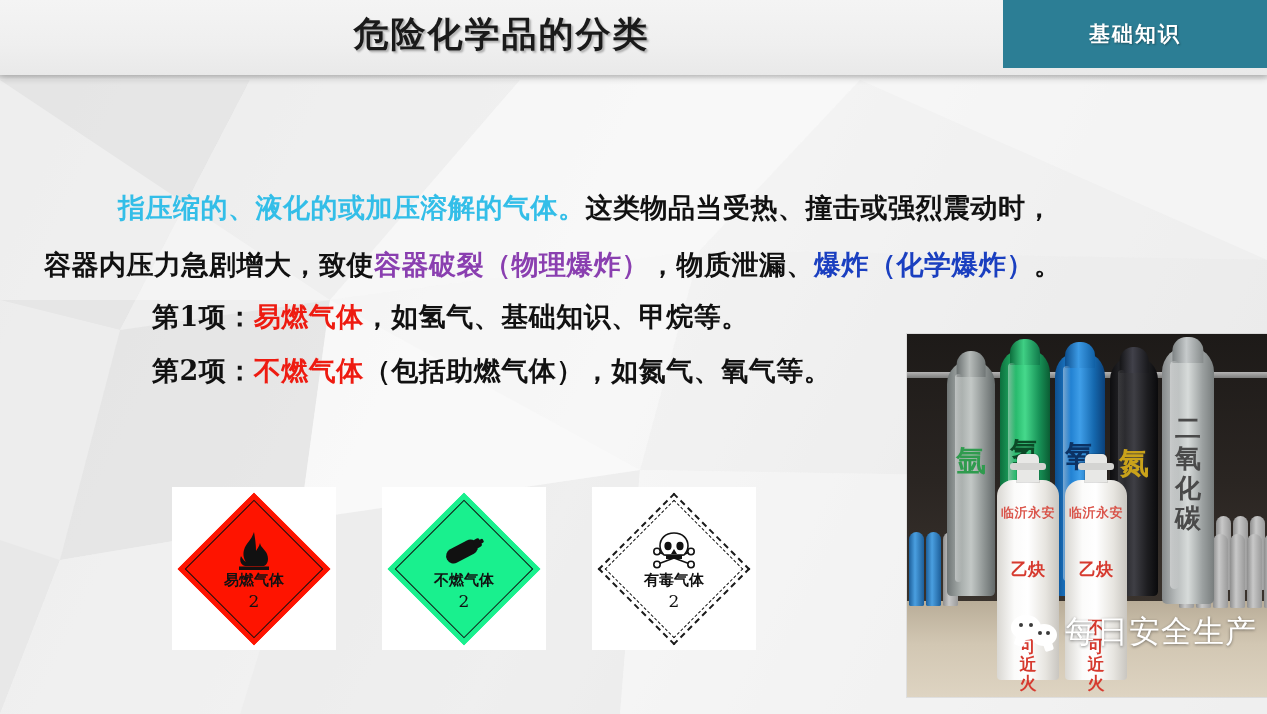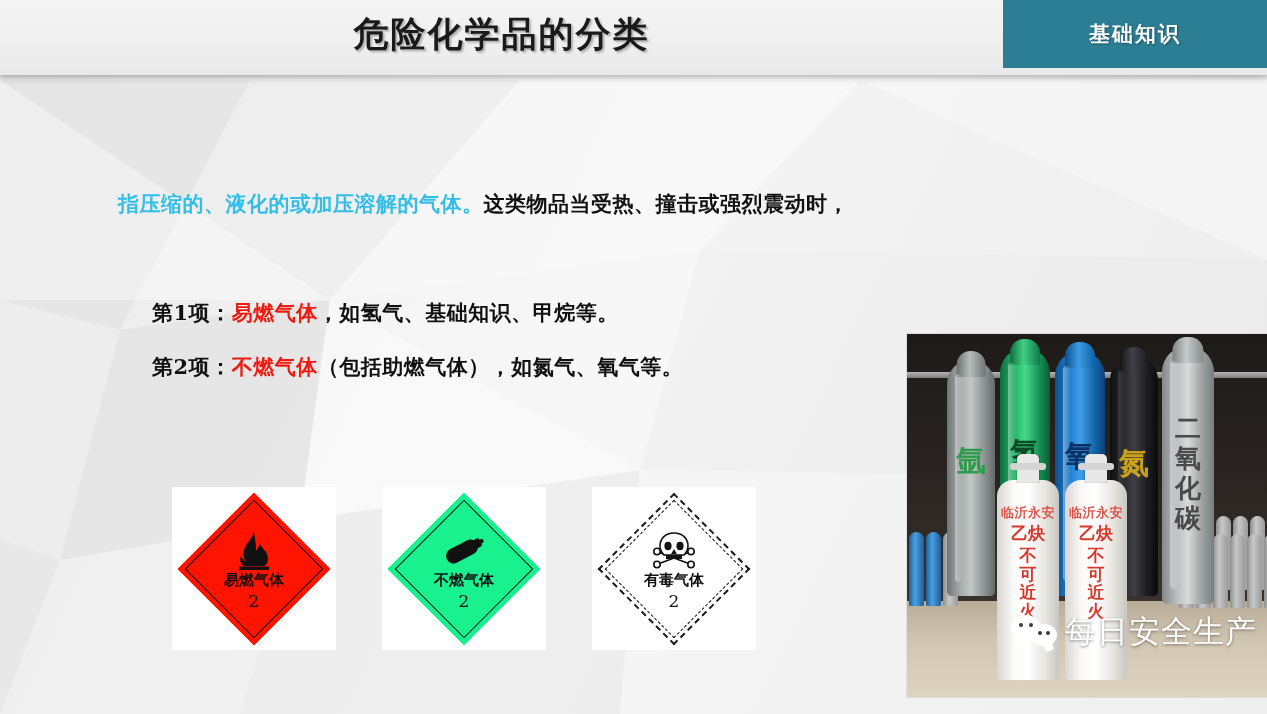--- a/index.html
+++ b/index.html
@@ -54,21 +54,21 @@
   #content{position:absolute;left:0;top:68px;width:1267px;height:646px;z-index:4;}
 
   #sec-title{
     position:absolute;left:52px;top:68px;
     font-size:27px;font-weight:bold;color:#e8170f;
     letter-spacing:1px;white-space:nowrap;
   }
   .para{
     position:absolute;
     font-family:"DejaVu Serif","Liberation Serif",serif;
-    font-size:21px;color:#111111;font-weight:bold;
+    font-size:27px;color:#111111;font-weight:bold;
     white-space:nowrap;letter-spacing:0.5px;
   }
   #para-l1{left:118px;top:122px;}
   #para-l2{left:44px;top:179px;}
   #item1{left:152px;top:231px;}
   #item2{left:152px;top:285px;}
   #item3{left:152px;top:338px;}
 
   .c-cyan{color:#33bee8;}
   .c-purple{color:#8a3fb0;}
@@ -164,21 +164,21 @@
     box-shadow:0 0 0 1px rgba(0,0,0,.12);
   }
   .white-cyl .valve:after{
     content:"";position:absolute;left:-7px;top:9px;width:36px;height:7px;
     background:#d4d4d2;border-radius:3px;
   }
   .wc-text{
     position:absolute;left:0;width:100%;
     display:flex;flex-direction:column;align-items:center;
     color:#d63a2f;font-family:"DejaVu Sans","Liberation Sans",sans-serif;
-    font-weight:bold;line-height:1.1;
+    font-weight:bold;line-height:1.1;gap:36px;
   }
   .wc-brand{font-size:13px;letter-spacing:.5px;opacity:.85;}
   .wc-gas{font-size:17px;margin-top:4px;}
   .wc-warn{font-size:17px;margin-top:3px;display:flex;flex-direction:column;align-items:center;}
   .bg-cyl-group{position:absolute;display:flex;gap:2px;}
   .bg-cyl{width:15px;height:74px;border-radius:8px 8px 2px 2px;
     background:linear-gradient(90deg,#8e8e8e,#c8c8c8 40%,#9a9a9a);}
   #watermark{
     position:absolute;right:10px;bottom:44px;
     display:flex;align-items:center;gap:8px;z-index:7;
@@ -237,20 +237,21 @@
     <div id="header-title">危险化学品的分类</div>
     <div id="header-badge">基础知识</div>
   </div>
   <div id="header-shadow"></div>
 
   <div id="content">
 
 
     <div class="para" id="para-l1"><span class="c-cyan">指压缩的、液化的或加压溶解的气体。</span><span class="c-black">这类物品当受热、撞击或强烈震动时，</span></div>
 
+    <div class="para" id="para-l2"><span class="c-black">容器内压力急剧增大，致使</span><span class="c-purple">容器破裂（物理爆炸）</span><span class="c-black">，物质泄漏、</span><span class="c-blue">爆炸（化学爆炸）</span><span class="c-black">。</span></div>
 
     <div class="para" id="item1"><span class="c-black">第1项：</span><span class="c-red">易燃气体</span><span class="c-black">，如氢气、基础知识、甲烷等。</span></div>
 
     <div class="para" id="item2"><span class="c-black">第2项：</span><span class="c-red">不燃气体</span><span class="c-black">（包括助燃气体），如氮气、氧气等。</span></div>
 
   </div>
 
   <div class="placard-box" id="placard-1">
     <div class="diamond">
       <div class="dm-face dm-red"></div>

